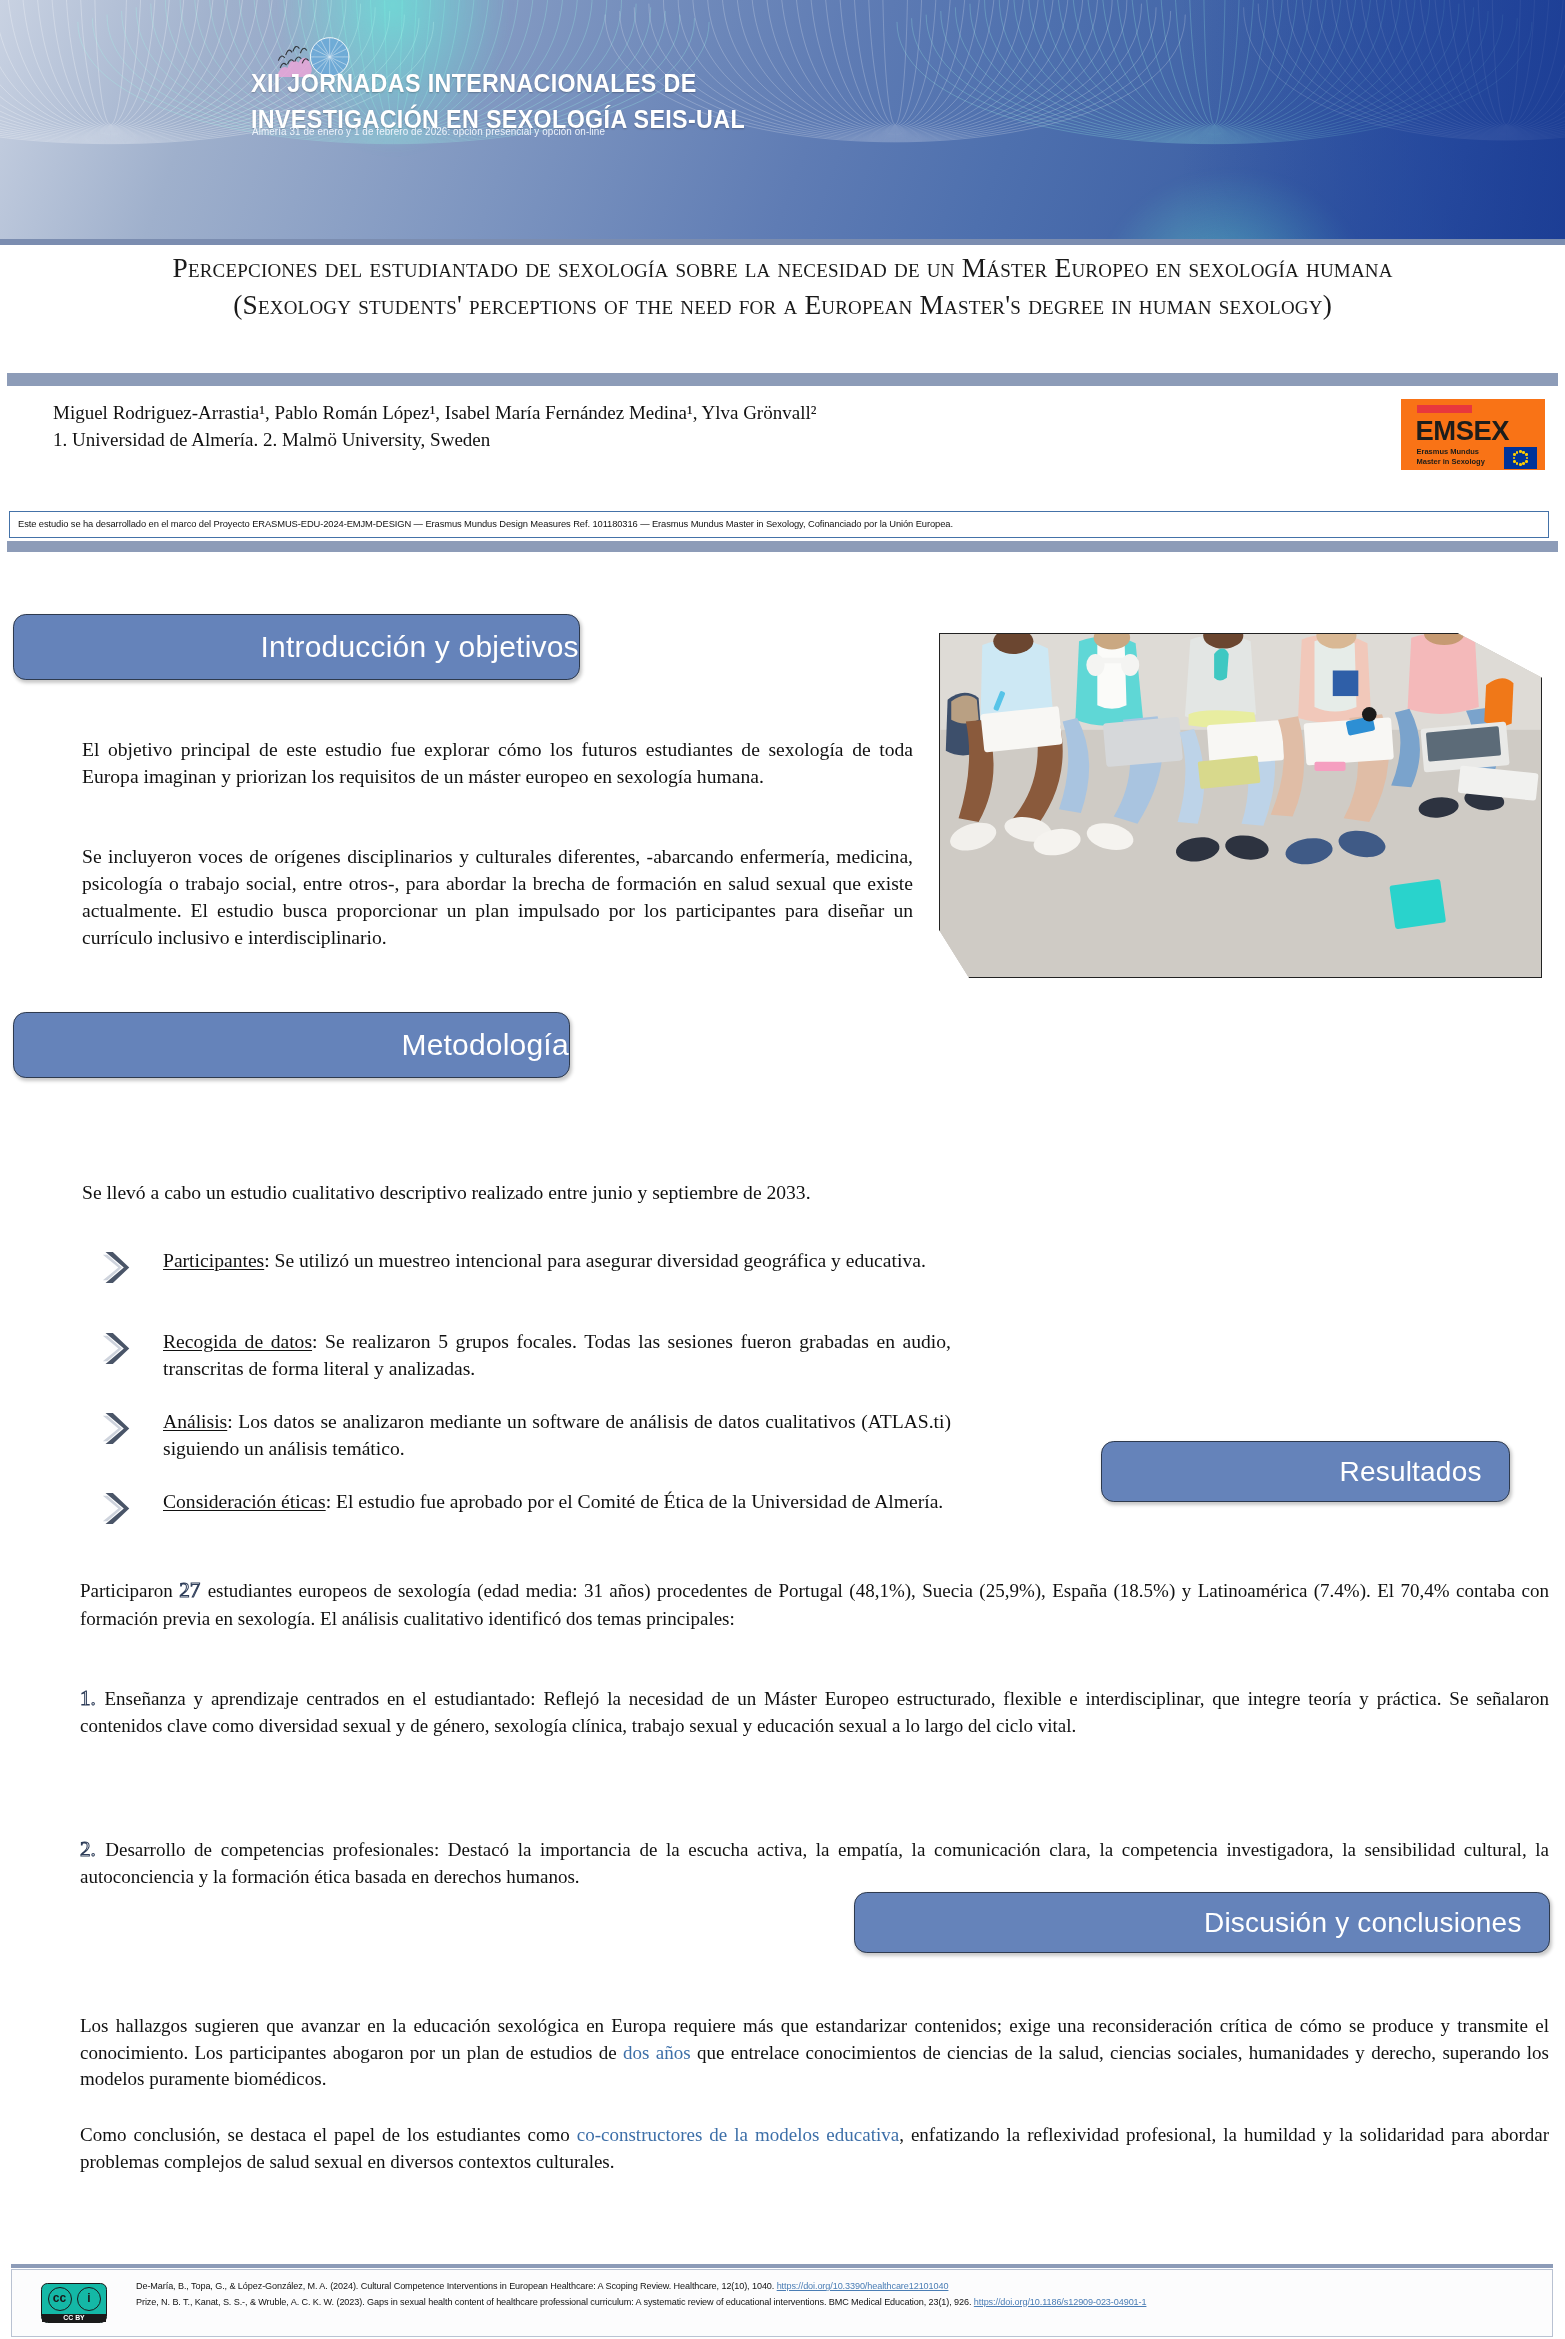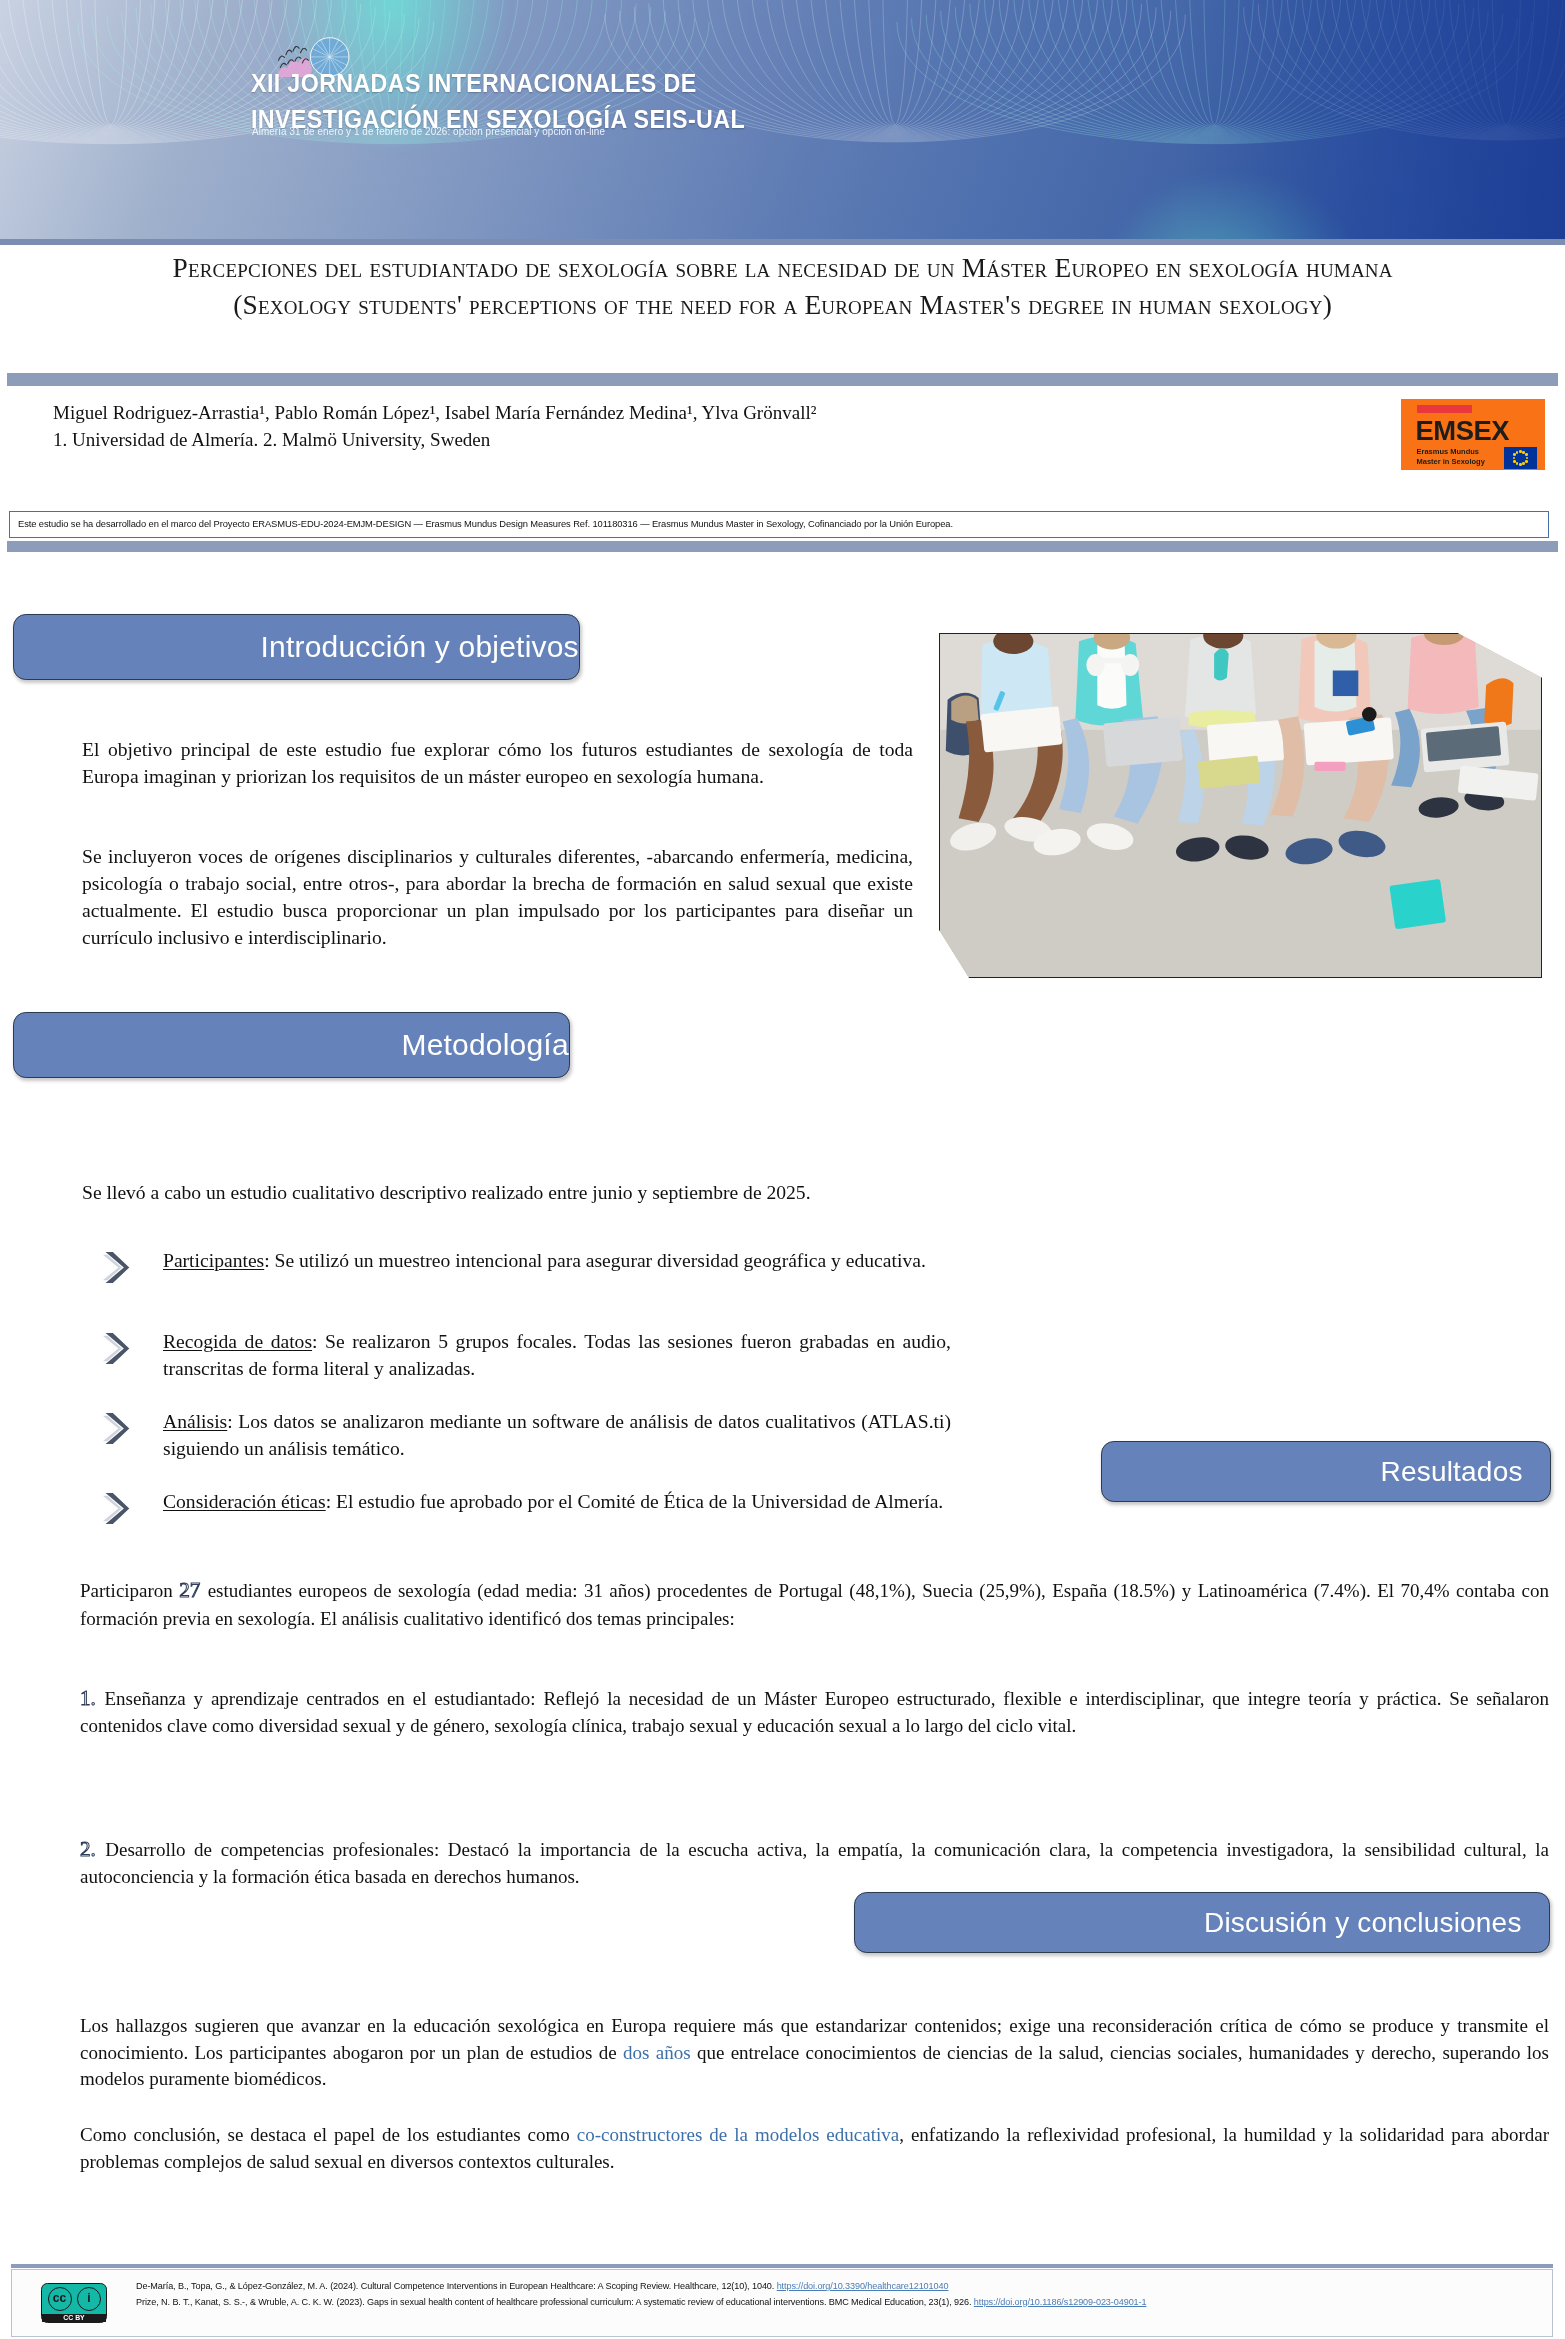--- a/index.html
+++ b/index.html
@@ -188,21 +188,21 @@
     color: #ffffff;
     font-family: "Liberation Sans", sans-serif;
     font-weight: 400;
     letter-spacing: 0.2px;
   }
   .pill-left { justify-content: flex-end; padding-left: 23px; }
   .pill-right { justify-content: flex-end; padding-right: 27.4px; }
 
   #pill-intro   { left: 12.8px;   top: 614px;  width: 567px; height: 66px;  font-size: 30px; }
   #pill-method  { left: 12.8px;   top: 1012px; width: 557px; height: 66px;  font-size: 30px; }
-  #pill-results { left: 1101px; top: 1441px; width: 450px; height: 61px;  font-size: 28px; }
+  #pill-results { left: 1101px; top: 1441px; width: 409px; height: 61px;  font-size: 28px; }
   #pill-disc    { left: 854px;  top: 1892px; width: 696px; height: 61px;  font-size: 28px; }
 
   
   .body-text {
     position: absolute;
     color: #111;
     font-family: "Liberation Serif", serif;
     text-align: justify;
   }
   #intro-p1 { left: 82px; top: 736px; width: 831px; font-size: 19.6px; line-height: 1.38; }
@@ -579,21 +579,21 @@
     <rect x="532" y="108" width="80" height="32" rx="2" fill="#5c6b78" transform="rotate(-5 532 108)"></rect>
     <rect x="570" y="144" width="86" height="30" rx="3" fill="#f1f1ef" transform="rotate(6 570 144)"></rect>
 
     <rect x="492" y="276" width="56" height="48" rx="3" fill="#29d3cc" transform="rotate(-8 492 276)"></rect>
   </svg>
 </div>
 
 <div class="pill pill-left" id="pill-method">
   <span>Metodología</span>
 </div>
-<div class="body-text" id="method-p1">Se llevó a cabo un estudio cualitativo descriptivo realizado entre junio y septiembre de 2025.</div>
+<div class="body-text" id="method-p1">Se llevó a cabo un estudio cualitativo descriptivo realizado entre junio y septiembre de 2033.</div>
 
 <div class="bullet" id="bullet1">
   <svg class="chev" viewBox="0 0 34 40">
     <path d="M5 3 L25 20 L5 37 L13 37 L31 20 L13 3 Z" fill="#4a5568"></path>
     <path d="M2 6 L19 20 L2 34 L7 34 L23 20 L7 6 Z" fill="#cfd4dd"></path>
   </svg>
   <div class="btxt"><u>Participantes</u><span>: Se utilizó un muestreo intencional para asegurar diversidad geográfica y educativa.</span></div>
 </div>
 
 <div class="bullet" id="bullet2">

